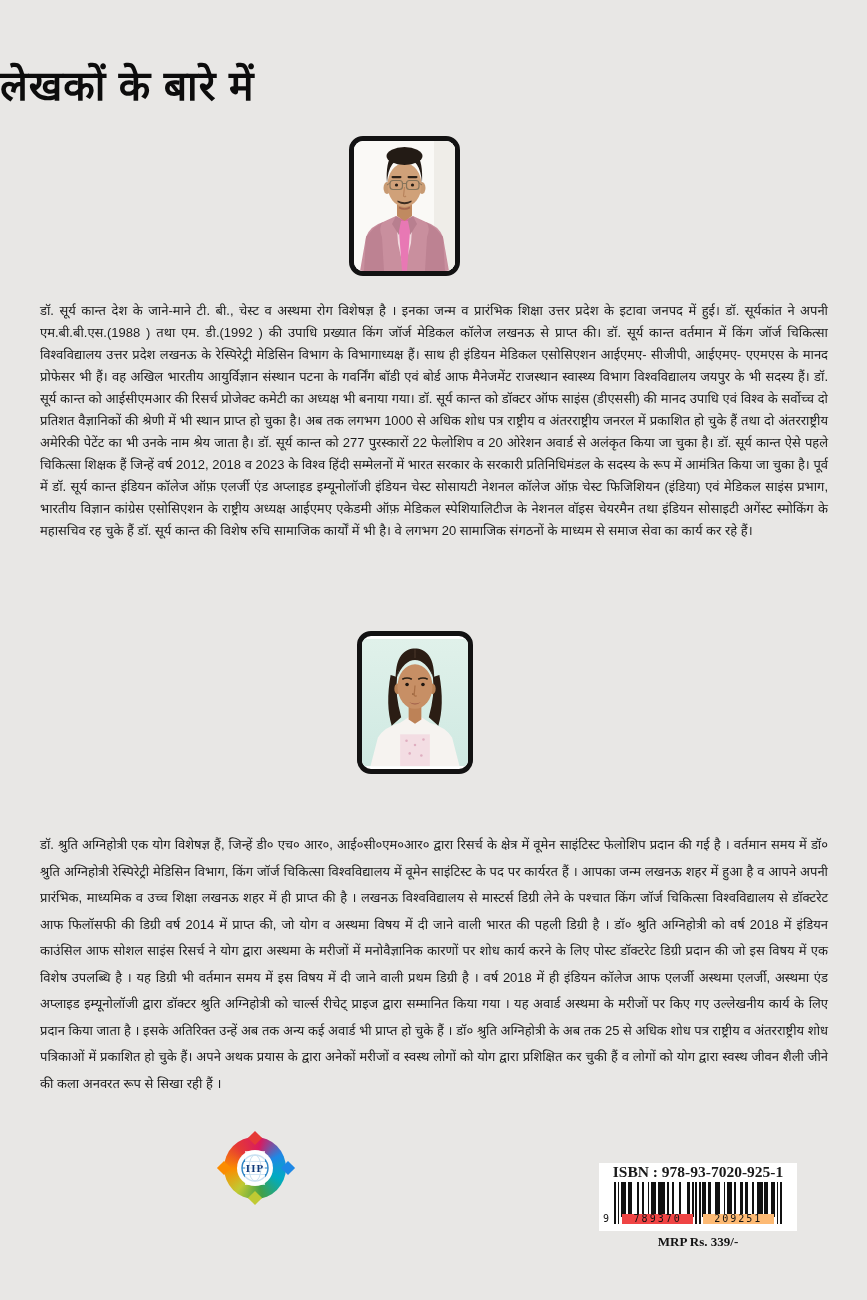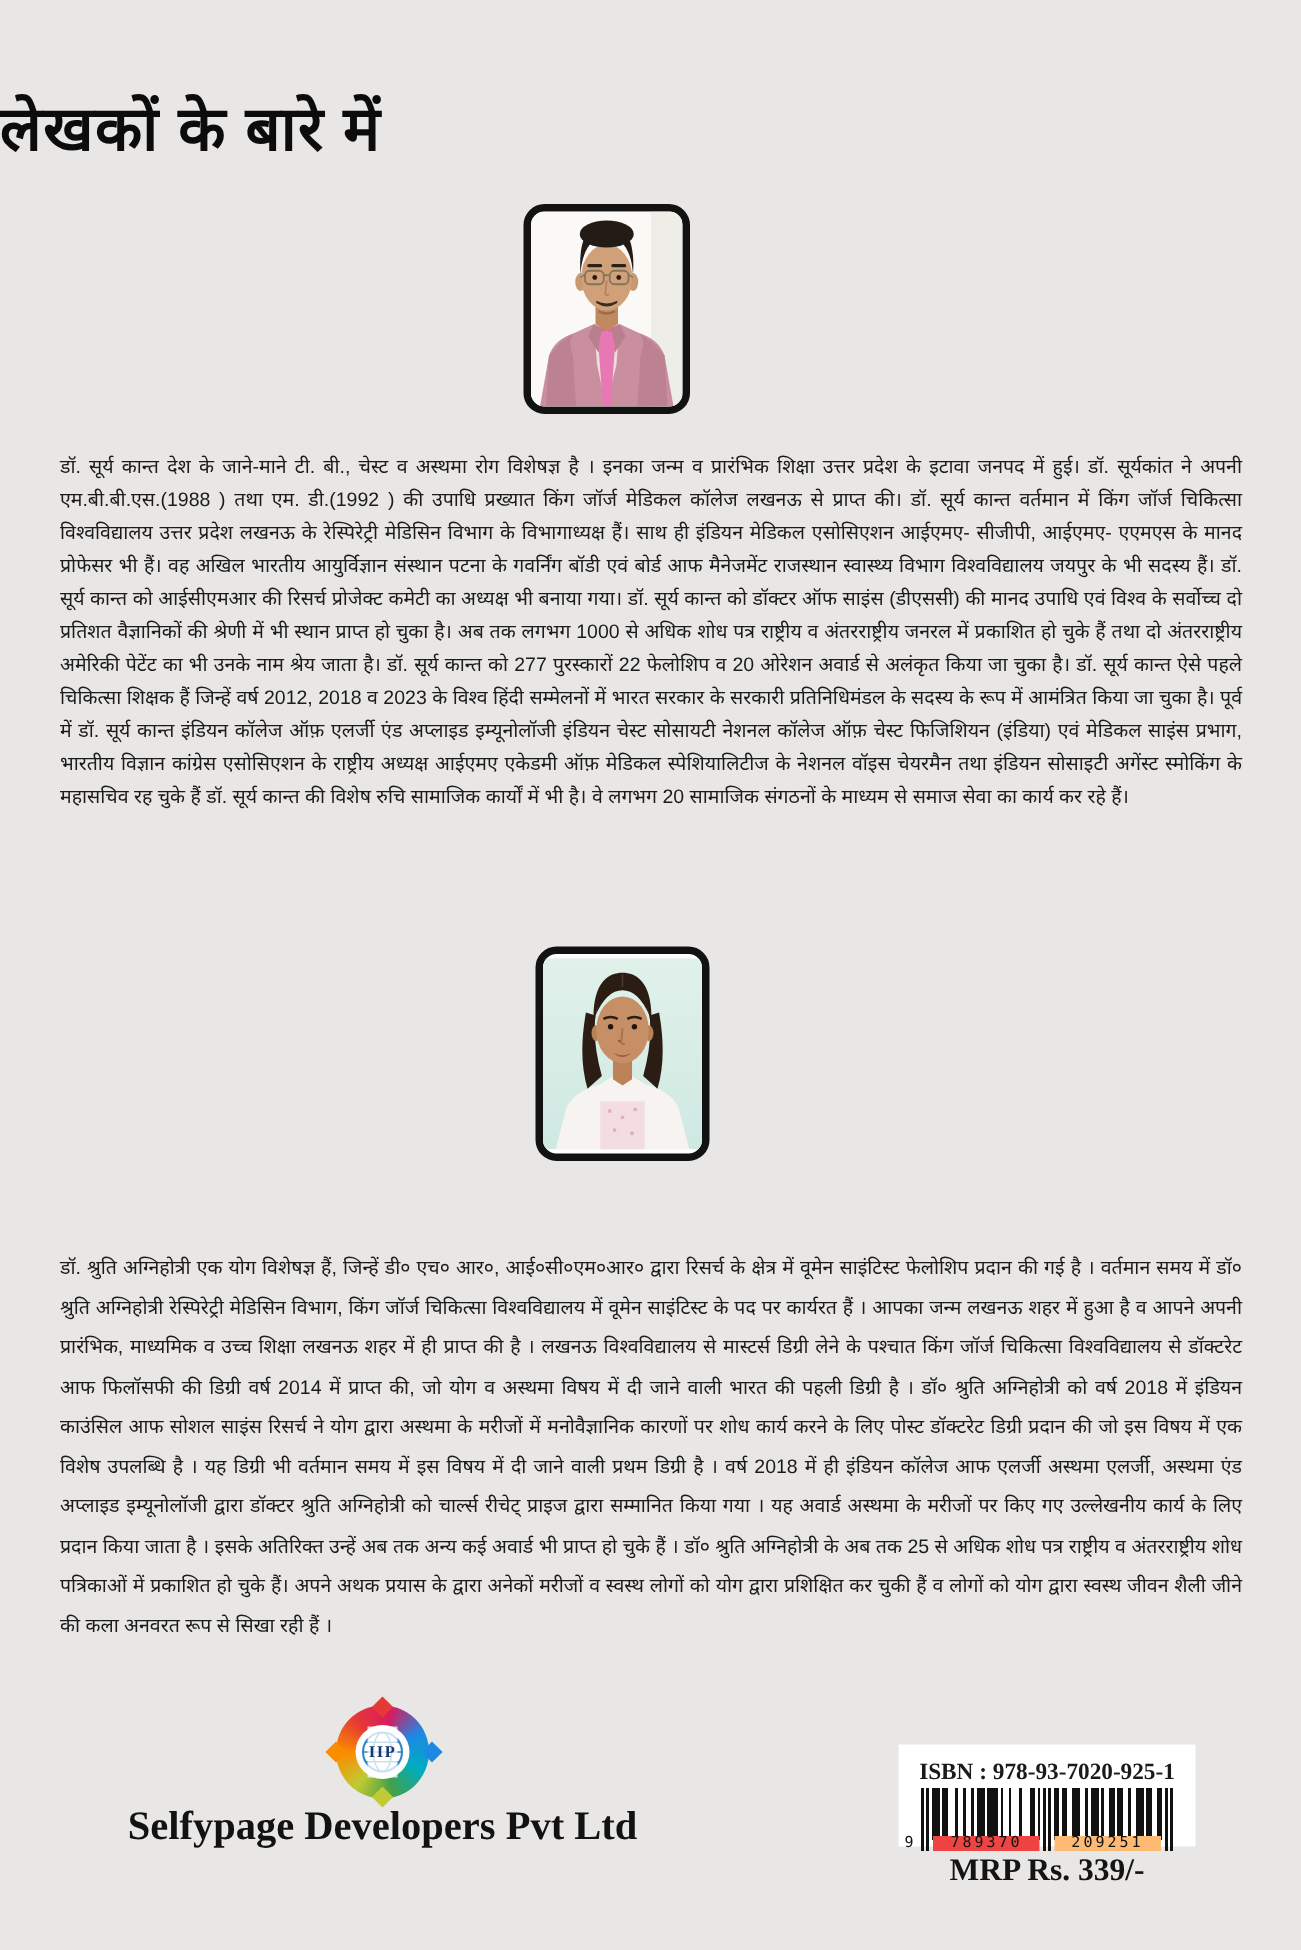--- a/index.html
+++ b/index.html
@@ -31,31 +31,31 @@
   .arrowhead{position:absolute;width:10px;height:10px;transform:rotate(45deg);}
   .ah-top{left:29px;top:-3px;background:#e53935;}
   .ah-right{right:-4px;top:27px;background:#1e88e5;}
   .ah-bottom{left:29px;bottom:-3px;background:#c0ca33;}
   .ah-left{left:-2px;top:27px;background:#fb8c00;}
 
   .publisher{position:absolute;left:40px;top:1202px;width:430px;text-align:center;
     font-family:"Liberation Serif","DejaVu Serif",serif;font-weight:700;font-size:27px;color:#121212;}
 
   .isbn-box{position:absolute;left:599px;top:1163px;width:198px;height:68px;background:#ffffff;}
-  .isbn-line{margin-top:10px;text-align:center;font-family:"Liberation Serif",serif;
+  .isbn-line{margin-top:0;text-align:center;font-family:"Liberation Serif",serif;
     font-weight:700;font-size:15.5px;color:#1a1a1a;}
   .barcode-wrap{position:relative;width:168px;height:42px;margin:1px auto 0;}
   .barcode-wrap svg{position:absolute;left:0;top:0;width:100%;height:100%;}
   .bc-digits{position:absolute;bottom:0;font-family:"DejaVu Sans Mono",monospace;
     font-size:10px;color:#111;line-height:10px;}
   .bc-left{left:-11px;}
   .bc-g1{left:5%;width:42%;text-align:center;background:#ef4444;letter-spacing:2px;}
   .bc-g2{left:53%;width:42%;text-align:center;background:#fdba74;letter-spacing:2px;}
   .mrp{position:absolute;left:599px;top:1234px;width:198px;text-align:center;
-    font-family:"Liberation Serif",serif;font-weight:700;font-size:21px;color:#141414;}
+    font-family:"Liberation Serif",serif;font-weight:700;font-size:13px;color:#141414;}
 </style>
 </head>
 <body>
 
 <div class="page">
 
   <div class="title">लेखकों के बारे में</div>
 
   <div class="photo-frame" id="photo1">
     <svg viewBox="0 0 101 130">
@@ -164,21 +164,20 @@
         <circle cx="15" cy="15" r="13" fill="none" stroke="#2e86c7" stroke-width="1.4"></circle>
         <ellipse cx="15" cy="15" rx="6" ry="13" fill="none" stroke="#2e86c7" stroke-width="1"></ellipse>
         <line x1="2" y1="15" x2="28" y2="15" stroke="#2e86c7" stroke-width="1"></line>
         <line x1="4" y1="8.5" x2="26" y2="8.5" stroke="#2e86c7" stroke-width="0.9"></line>
         <line x1="4" y1="21.5" x2="26" y2="21.5" stroke="#2e86c7" stroke-width="0.9"></line>
       </svg>
       <span class="logo-mono">IIP</span>
     </div>
   </div>
 
-  <div class="publisher">Selfypage Developers Pvt Ltd</div>
 
   <div class="isbn-box">
     <div class="isbn-line">ISBN : 978-93-7020-925-1</div>
     <div class="barcode-wrap">
       <svg viewBox="0 0 95 34" preserveAspectRatio="none" shape-rendering="crispEdges">
         <g id="barcode-bars" fill="#111">
             <rect x="0" y="0" width="1" height="34"></rect>
             <rect x="2" y="0" width="1" height="34"></rect>
             <rect x="4" y="0" width="1" height="28"></rect>
             <rect x="5" y="0" width="1" height="28"></rect>

